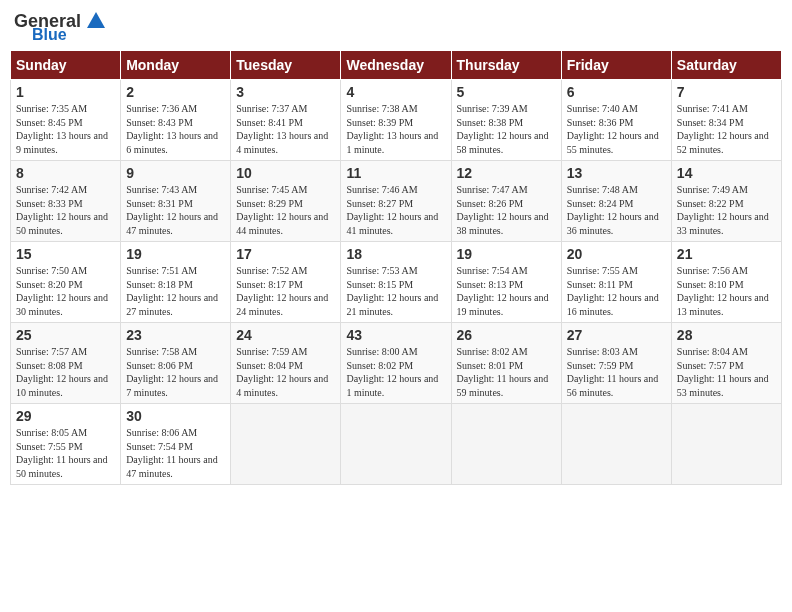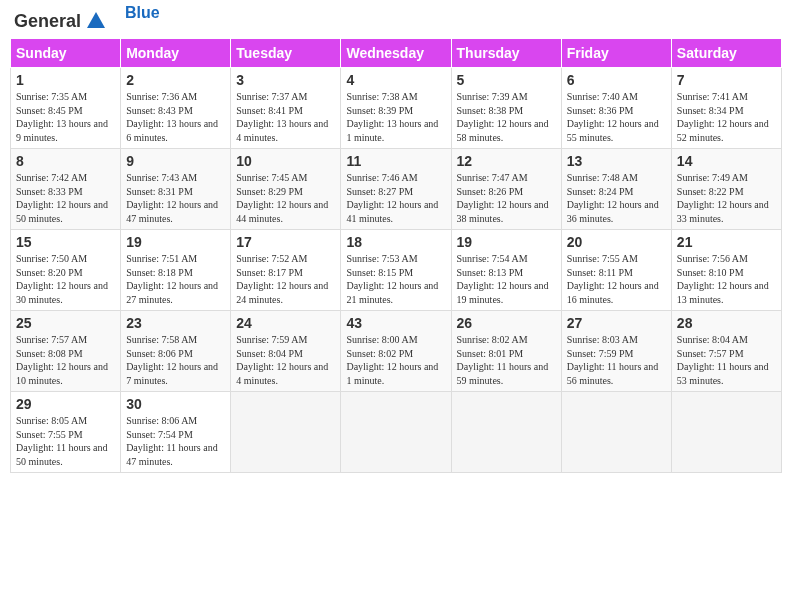--- a/index.html
+++ b/index.html
@@ -33,21 +33,21 @@
     .location-title {
       font-size: 16px;
       color: #555;
     }
     table {
       width: 100%;
       border-collapse: collapse;
       table-layout: fixed;
     }
     th {
-      background-color: #d946ef;
+      background-color: #7f1d1d;
       color: #fff;
       text-align: left;
       padding: 6px 5px;
       font-size: 14px;
       font-weight: bold;
       border: 1px solid #fff;
     }
     td {
       vertical-align: top;
       padding: 4px 5px;
@@ -70,21 +70,21 @@
       font-size: 10px;
       color: #333;
       line-height: 1.35;
       font-family: Liberation Serif, serif;
     }
     tr:nth-child(even) td:not(.empty) {
       background: #f9f9f9;
     }
     .logo-wrapper {
       display: flex;
-      flex-direction: row;
+      flex-direction: column;
       align-items: flex-start;
     }
   </style>
 </head>
 <body>
 
 <div class="header">
   <div class="logo-wrapper">
     <div class="logo" style="align-items: center;">
       <span style="font-size:18px;font-weight:bold;color:#333;">General</span>

